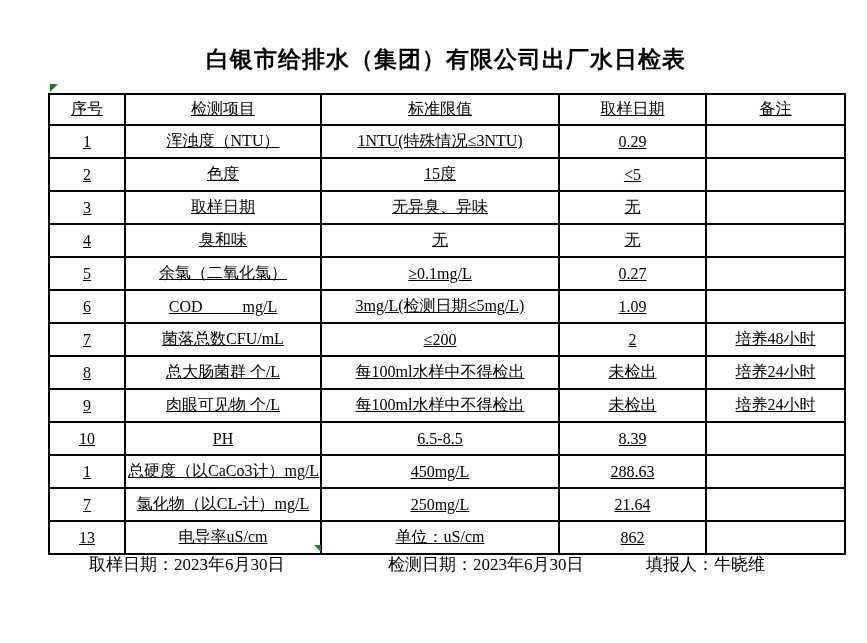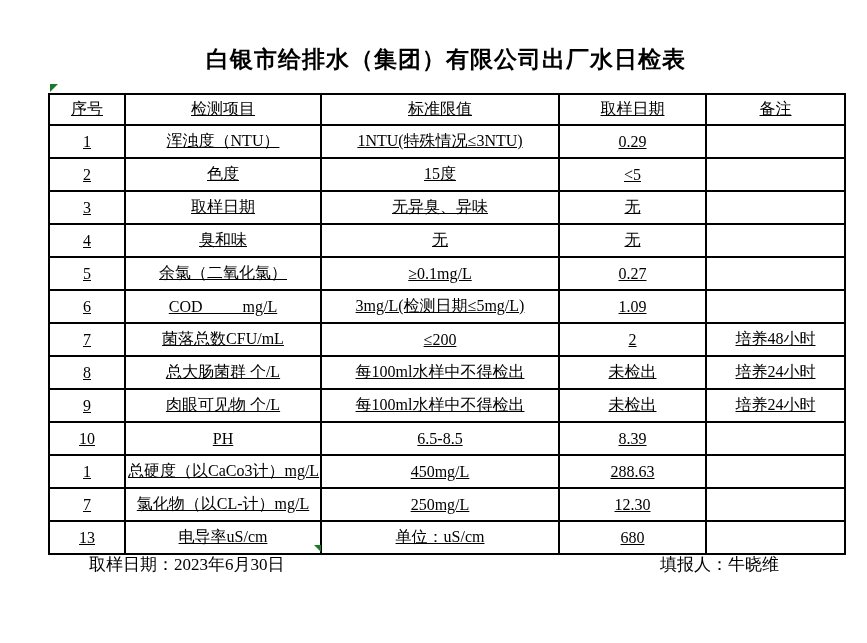--- a/index.html
+++ b/index.html
@@ -55,21 +55,21 @@
     position: absolute;
     top: 553px;
     left: 0;
     width: 867px;
     height: 24px;
     font-size: 17px;
   }
   .footer-item { position: absolute; white-space: nowrap; text-align: right; }
   .footer-sampling { left: 89px; }
   .footer-testing  { left: 388px; }
-  .footer-reporter { left: 660px; }
+  .footer-reporter { left: 646px; }
 
   .corner-marker {
     position: absolute;
     left: 50px;
     top: 84px;
     width: 0; height: 0;
     border-top: 8px solid #1a7a2a;
     border-right: 8px solid transparent;
   }
   .handle-marker {
@@ -180,34 +180,35 @@
           <td>1</td>
           <td>总硬度（以CaCo3计）mg/L</td>
           <td>450mg/L</td>
           <td>288.63</td>
           <td></td>
         </tr>
         <tr>
           <td>7</td>
           <td>氯化物（以CL-计）mg/L</td>
           <td>250mg/L</td>
-          <td>12.30</td>
+          <td>21.64</td>
           <td></td>
         </tr>
         <tr>
           <td>13</td>
           <td>电导率uS/cm</td>
           <td>单位：uS/cm</td>
-          <td>680</td>
+          <td>862</td>
           <td></td>
         </tr>
       </tbody>
   </table>
 
   <div class="corner-marker"></div>
   <div class="handle-marker"></div>
 
   <div class="footer-line">
     <span class="footer-item footer-sampling">取样日期：2023年6月30日</span>
+    <span class="footer-item footer-testing">检测日期：2023年6月30日</span>
     <span class="footer-item footer-reporter">填报人：牛晓维</span>
   </div>
 
 </div>
 
 </body></html>

